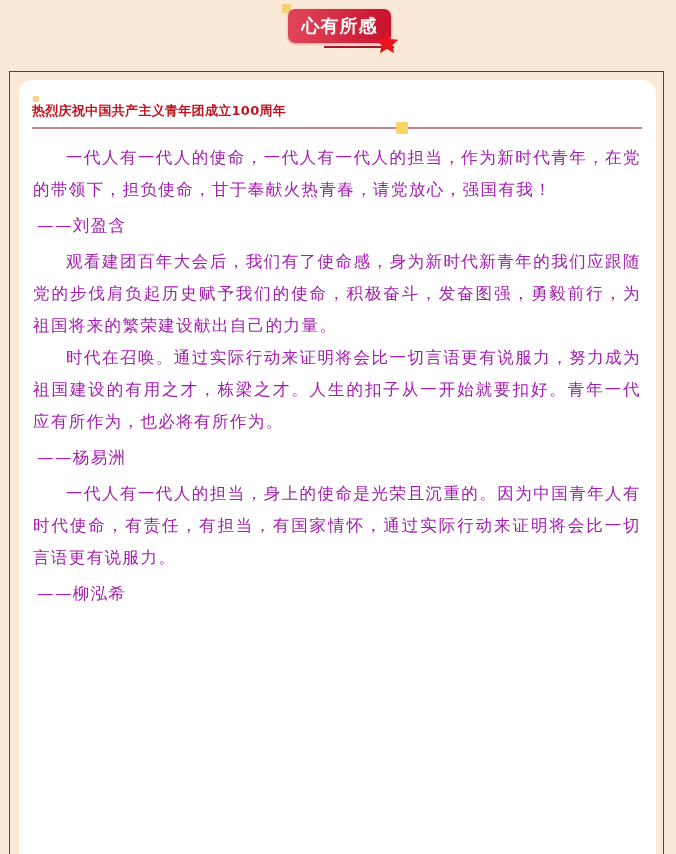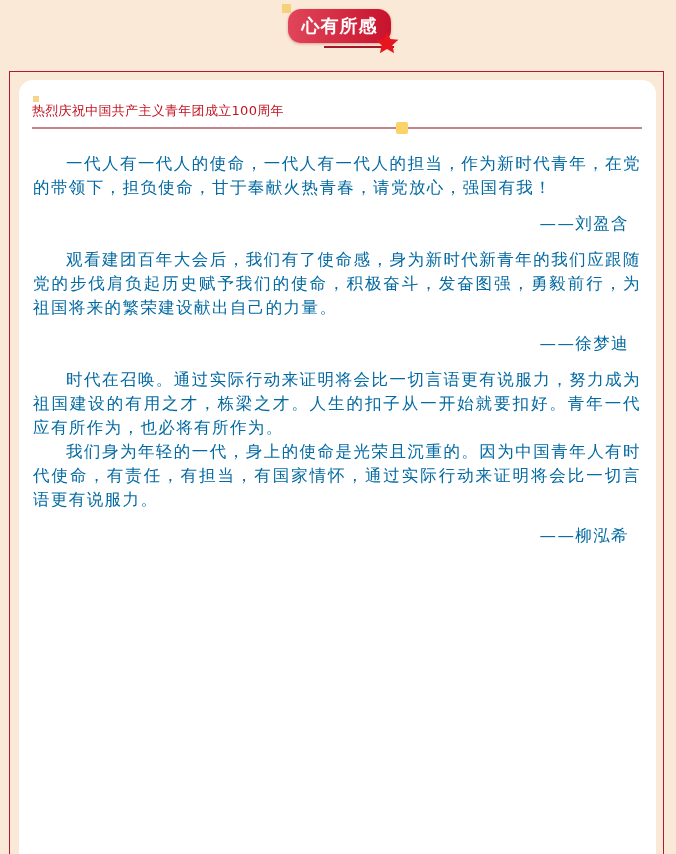--- a/index.html
+++ b/index.html
@@ -29,21 +29,21 @@
       width: 9px;
       height: 9px;
       background: #f5d27a;
     }
     .badge {
       position: absolute;
       left: 6px;
       top: 5px;
       width: 103px;
       height: 34px;
-      border-radius: 13px;
+      border-radius: 7px;
       background: linear-gradient(90deg, #e0465a 0%, #c8122c 100%);
       box-shadow: 0 1px 3px rgba(150, 20, 30, 0.35);
       display: flex;
       align-items: center;
       justify-content: center;
     }
     .badge-text {
       color: #ffffff;
       font-weight: bold;
       font-size: 18px;
@@ -96,21 +96,21 @@
       top: 96px;
       width: 6px;
       height: 6px;
       background: #f5d58c;
     }
     .sec-title {
       position: absolute;
       left: 32px;
       top: 102px;
       font-size: 13px;
-      font-weight: normal;
+      font-weight: bold;
       color: #c3121f;
       letter-spacing: 0.3px;
       white-space: nowrap;
     }
     .sec-line {
       position: absolute;
       left: 32px;
       top: 127px;
       width: 610px;
       height: 2px;
@@ -123,35 +123,35 @@
       width: 12px;
       height: 12px;
       border-radius: 2px;
       background: #fbd36a;
     }
 
     
     .content {
       position: absolute;
       left: 33px;
-      top: 152px;
+      top: 142px;
       width: 608px;
       font-size: 16.5px;
-      color: #0369a1;
-      line-height: 24px;
+      color: #a21caf;
+      line-height: 32px;
       letter-spacing: 1.4px;
     }
     .para {
       margin: 0;
       text-indent: 2em;
       text-align: justify;
     }
     .sign {
-      margin: 12px;
-      text-align: right;
+      margin: 4px;
+      text-align: left;
       padding-right: 0;
     }
   </style>
 </head>
 <body>
 
 <div class="badge-wrap">
   <div class="badge-square"></div>
   <div class="badge">
     <span class="badge-text">心有所感</span>
@@ -171,20 +171,20 @@
 <div class="sec-title">热烈庆祝中国共产主义青年团成立100周年</div>
 <div class="sec-line"></div>
 <div class="sec-marker"></div>
 
 <div class="content">
   <p class="para">一代人有一代人的使命，一代人有一代人的担当，作为新时代青年，在党的带领下，担负使命，甘于奉献火热青春，请党放心，强国有我！</p>
   <p class="sign">——刘盈含</p>
 
 
   <p class="para">观看建团百年大会后，我们有了使命感，身为新时代新青年的我们应跟随党的步伐肩负起历史赋予我们的使命，积极奋斗，发奋图强，勇毅前行，为祖国将来的繁荣建设献出自己的力量。</p>
-  <p class="sign">——徐梦迪</p>
 
   <p class="para">时代在召唤。通过实际行动来证明将会比一切言语更有说服力，努力成为祖国建设的有用之才，栋梁之才。人生的扣子从一开始就要扣好。青年一代应有所作为，也必将有所作为。</p>
+  <p class="sign">——杨易洲</p>
 
-  <p class="para">我们身为年轻的一代，身上的使命是光荣且沉重的。因为中国青年人有时代使命，有责任，有担当，有国家情怀，通过实际行动来证明将会比一切言语更有说服力。</p>
+  <p class="para">一代人有一代人的担当，身上的使命是光荣且沉重的。因为中国青年人有时代使命，有责任，有担当，有国家情怀，通过实际行动来证明将会比一切言语更有说服力。</p>
 
   <p class="sign">——柳泓希</p>
 </div>
 
 </body></html>

